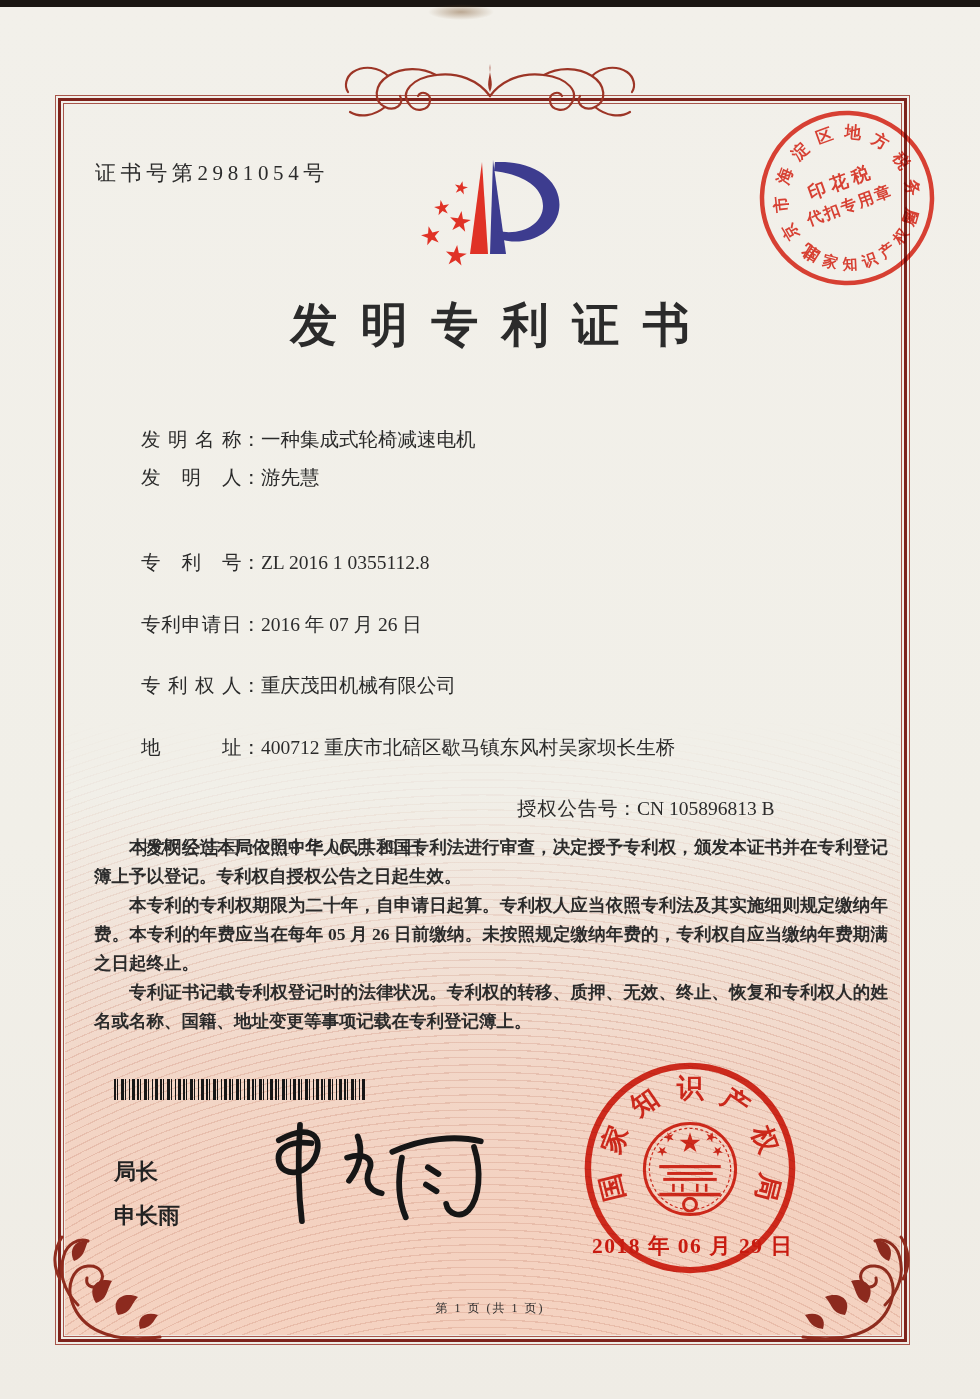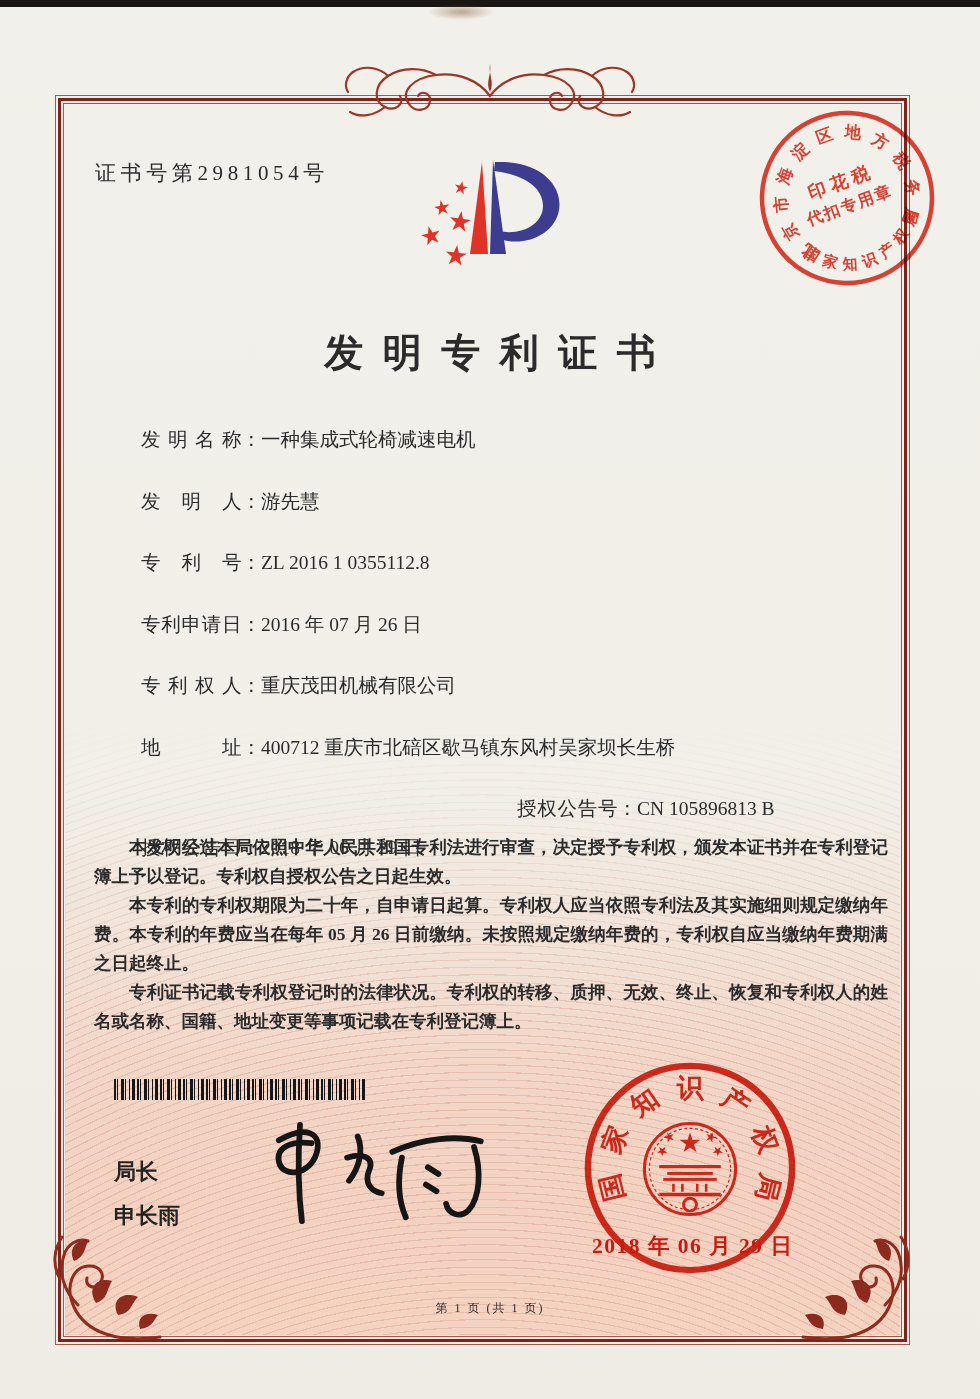--- a/index.html
+++ b/index.html
@@ -20,22 +20,22 @@
   .waves{position:absolute;inset:9px;pointer-events:none;
         background:repeating-radial-gradient(140% 95% at 50% 150%,rgba(190,112,90,.22) 0 1.2px,rgba(0,0,0,0) 1.2px 7.5px);
         -webkit-mask-image:linear-gradient(180deg,transparent 50%,#000 74%);
         mask-image:linear-gradient(180deg,transparent 50%,#000 74%);}
   .deco{position:absolute;z-index:2;pointer-events:none;}
   
   .cert-no{position:absolute;left:95px;top:159px;font-size:21px;letter-spacing:.22em;z-index:3;}
   .logo{position:absolute;left:400px;top:148px;z-index:3;}
   .stamp-wrap{position:absolute;left:752px;top:103px;width:190px;height:190px;transform:rotate(-20deg);
               opacity:.95;mix-blend-mode:multiply;z-index:4;}
-  .title{position:absolute;left:0;top:294px;width:100%;text-align:center;font-size:39px;font-weight:bold;
-         letter-spacing:.5em;text-indent:.5em;z-index:3;margin-top:32px;}
+  .title{position:absolute;left:0;top:294px;width:100%;text-align:center;font-size:47px;font-weight:bold;
+         letter-spacing:.5em;text-indent:.5em;z-index:3;}
   .row{position:absolute;left:113px;font-size:19.5px;white-space:nowrap;z-index:3;}
   .flabel{display:inline-block;width:5.15em;text-align:justify;text-align-last:justify;vertical-align:top;margin-left:28px;}
   .body{position:absolute;left:94px;top:833px;width:794px;font-size:17.5px;line-height:29px;
         text-align:justify;z-index:3;}
   .body p{margin:0;text-indent:2em;font-weight:bold;}
   .barcode{position:absolute;left:114px;top:1079px;width:252px;height:21px;z-index:3;
         background:repeating-linear-gradient(90deg,#161616 0 2px,transparent 2px 3px,#161616 3px 4px,
         transparent 4px 7px,#161616 7px 10px,transparent 10px 11px,#161616 11px 12px,transparent 12px 15px,
         #161616 15px 16px,transparent 16px 18px,#161616 18px 21px,transparent 21px 23px);}
   .sig-block{position:absolute;left:114px;top:1150px;font-family:"Liberation Sans","DejaVu Sans",sans-serif;
@@ -145,21 +145,21 @@
       <text x="95" y="84" text-anchor="middle" font-size="18" font-weight="bold" fill="#e23a2c" letter-spacing="5">印花税</text>
       <text x="95" y="108" text-anchor="middle" font-size="16" font-weight="bold" fill="#e23a2c" letter-spacing="2">代扣专用章</text>
     </svg>
   </div>
 
   <div class="title">发明专利证书</div>
 
   <div class="row" style="top:426px">
     <span class="flabel">发明名称</span><span>：</span><span>一种集成式轮椅减速电机</span>
   </div>
-  <div class="row" style="top:488px">
+  <div class="row" style="top:464px">
     <span class="flabel">发明人</span><span>：</span><span>游先慧</span>
   </div>
   <div class="row" style="top:549px">
     <span class="flabel">专利号</span><span>：</span><span>ZL 2016 1 0355112.8</span>
   </div>
   <div class="row" style="top:611px">
     <span class="flabel">专利申请日</span><span>：</span><span>2016 年 07 月 26 日</span>
   </div>
   <div class="row" style="top:672px">
     <span class="flabel">专利权人</span><span>：</span><span>重庆茂田机械有限公司</span>

